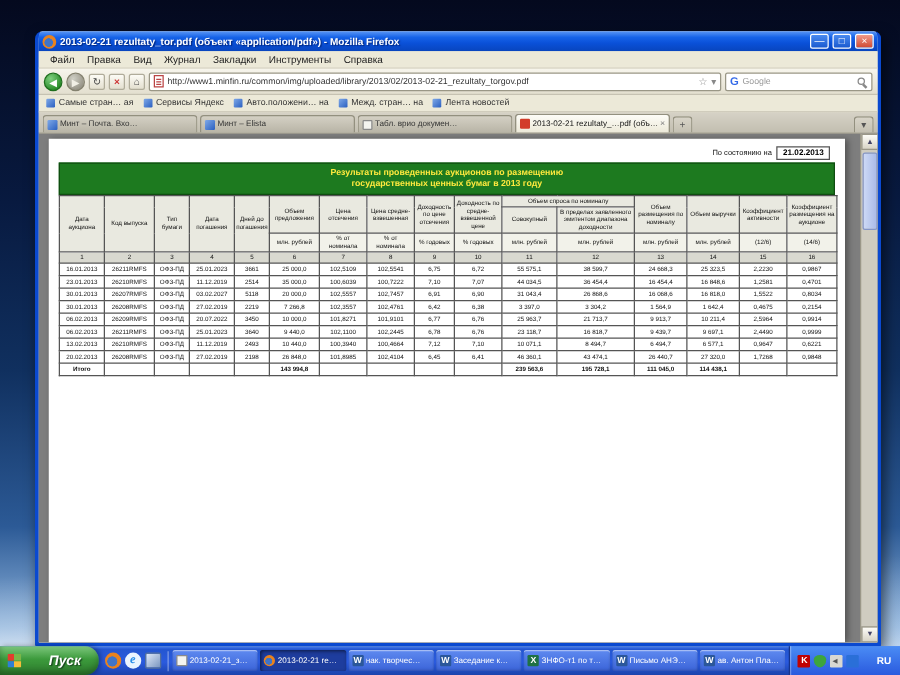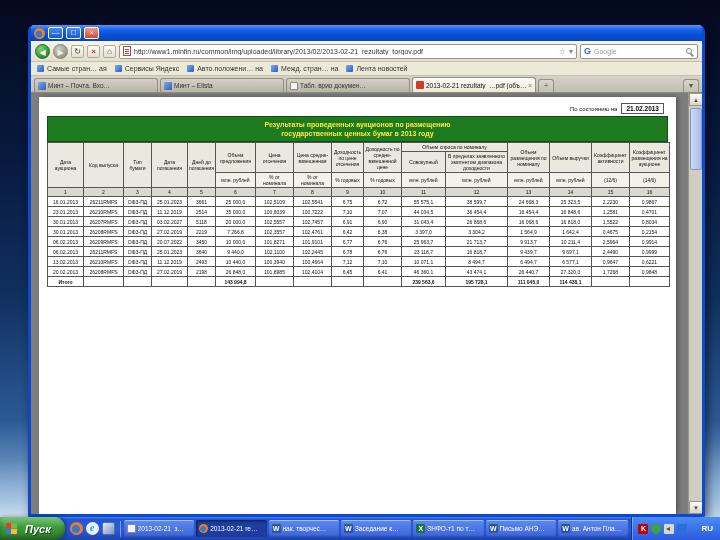--- a/index.html
+++ b/index.html
@@ -150,21 +150,21 @@
   
   .taskbar {
     position:absolute; left:0; right:0; bottom:0; height:23px;
     background:linear-gradient(180deg,#4a82f5 0%,#2456d0 10%,#2a5ade 55%,#1b43ac 100%);
     display:flex; align-items:center;
   }
   .start-button {
     height:23px; flex:none; padding:0 14px 0 6px;
     background:linear-gradient(180deg,#7cc77c 0%,#3c9a3c 45%,#2d7c2d 100%);
     border-radius:0 11px 11px 0;
-    display:flex; align-items:center; gap:8px;
+    display:flex; align-items:center; gap:22px;
     color:#fff; font-weight:bold; font-style:italic; font-size:11px;
     text-shadow:1px 1px 1px #14401a; box-shadow:2px 0 4px rgba(0,0,0,.35), inset 0 -3px 5px rgba(0,0,0,.25);
   }
   .win-flag {
     width:11px; height:11px; border-radius:1px; flex:none;
     background:
       linear-gradient(90deg,#e43b2e 50%,#7ab648 50%) top / 100% 50% no-repeat,
       linear-gradient(90deg,#2f7fd6 50%,#f5bd3a 50%) bottom / 100% 50% no-repeat;
   }
   .quick-launch { display:flex; align-items:center; gap:3px; padding:0 5px; flex:none;
@@ -211,25 +211,36 @@
 </style>
 </head>
 <body>
 
 <div class="desktop">
 
   <div class="window">
 
     <div class="titlebar">
       <span class="fav firefox-icon"></span>
+      <span class="title-text">2013-02-21 rezultaty_tor.pdf (объект «application/pdf») - Mozilla Firefox</span>
       <span class="win-btn btn-min">—</span>
       <span class="win-btn btn-max">□</span>
       <span class="win-btn btn-close">×</span>
     </div>
 
+    <div class="menubar">
+
+    <span class="menu-item">Файл</span>
+        <span class="menu-item">Правка</span>
+        <span class="menu-item">Вид</span>
+        <span class="menu-item">Журнал</span>
+        <span class="menu-item">Закладки</span>
+        <span class="menu-item">Инструменты</span>
+        <span class="menu-item">Справка</span>
+      </div>
 
     <div class="navbar">
       <span class="nav-btn back-btn">◀</span>
       <span class="nav-btn fwd-btn">▶</span>
       <span class="small-btn">↻</span>
       <span class="small-btn stop-glyph">×</span>
       <span class="small-btn">⌂</span>
       <div class="addressbar">
         <span class="page-icon"></span>
         <span class="url-text">http://www1.minfin.ru/common/img/uploaded/library/2013/02/2013-02-21_rezultaty_torgov.pdf</span>

